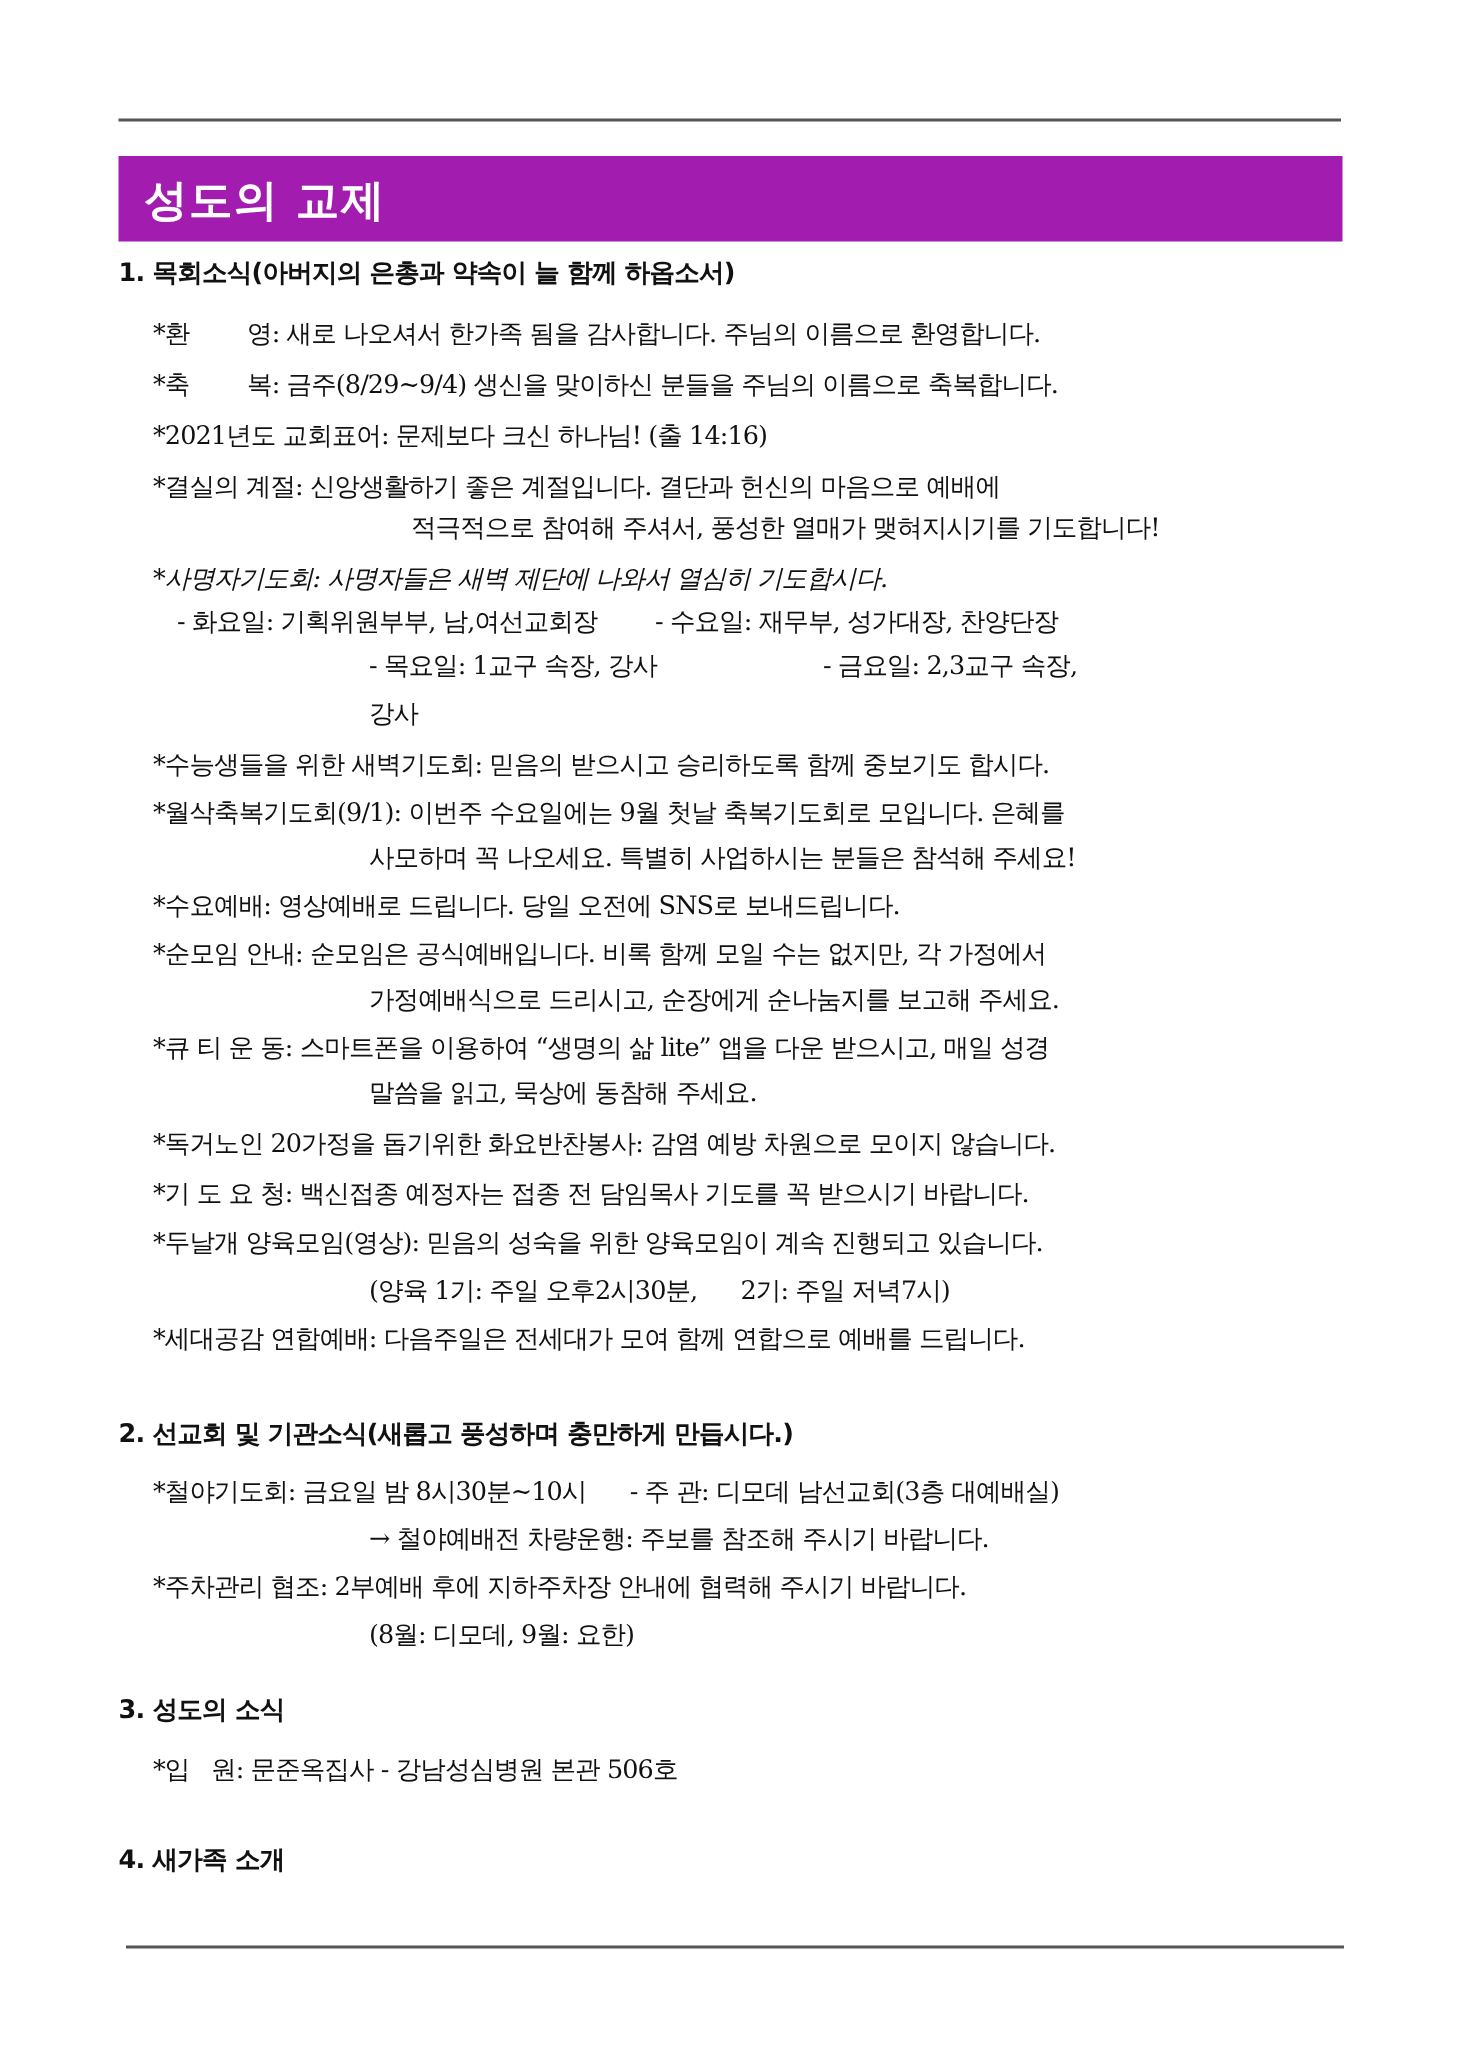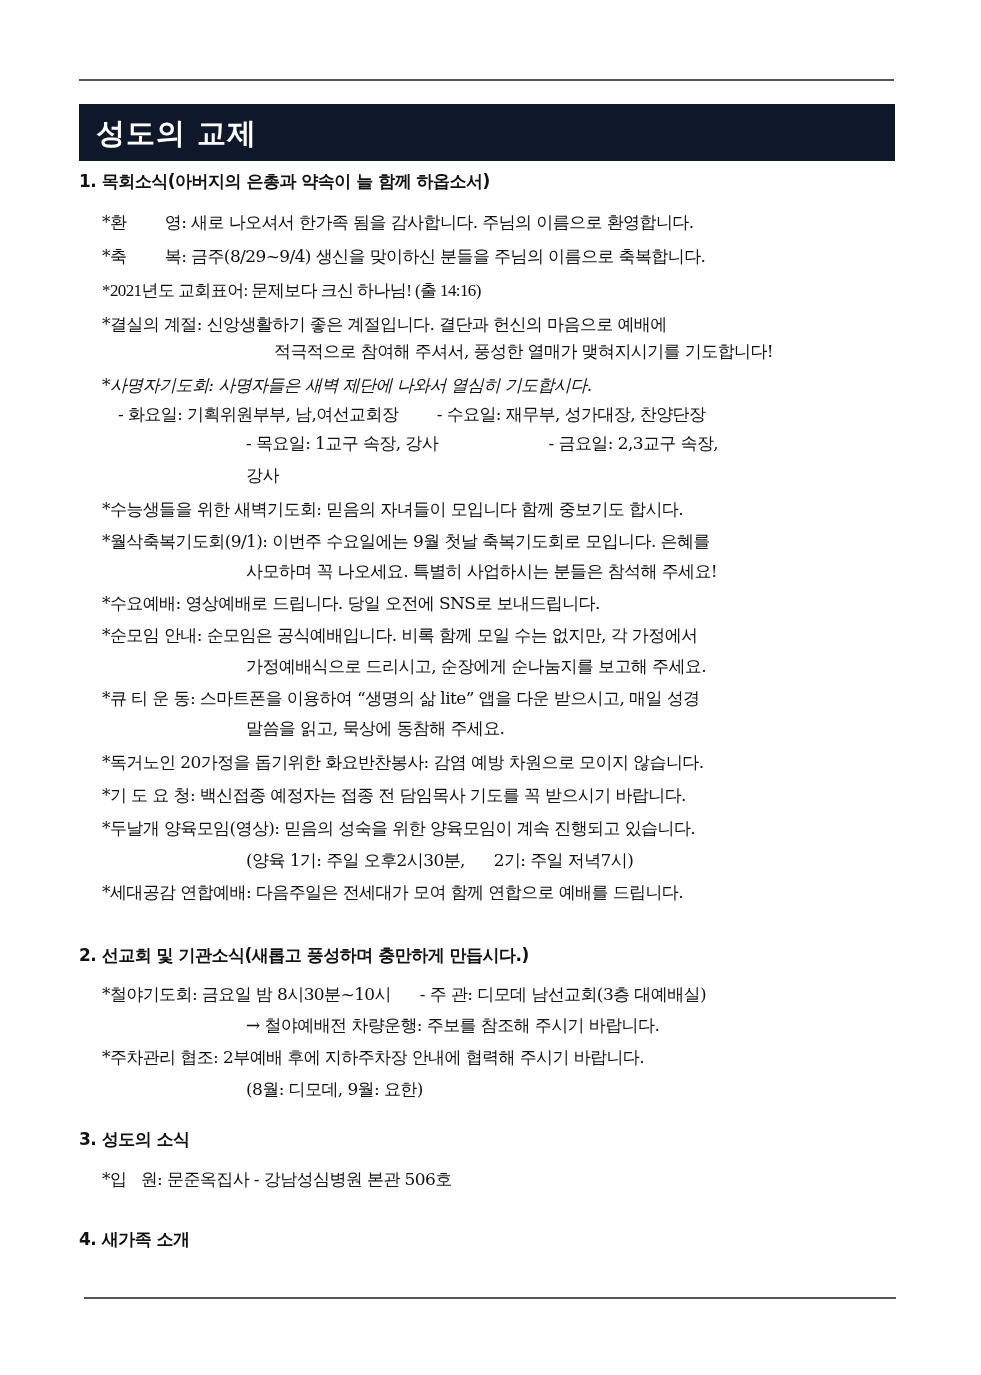--- a/index.html
+++ b/index.html
@@ -2,21 +2,21 @@
 <html><head>
 <meta charset="utf-8">
 <style>
   html, body { margin:0; padding:0; background:#ffffff; }
   body { width:981px; height:1375px; position:relative; overflow:hidden;
          font-family:"DejaVu Serif","Liberation Serif",serif; color:#111; }
   .rule { position:absolute; left:79px; width:815px; height:2px; background:#555; }
   .rule.top { top:79px; }
   .rule.bottom { top:1297px; left:84px; width:812px; }
   .banner { position:absolute; left:79px; top:104px; width:816px; height:57px;
-            background:#0f172a; }
+            background:#a21caf; }
   .banner .title { position:absolute; left:17px; top:10px; color:#fff;
             font-family:"DejaVu Sans","Liberation Sans",sans-serif; font-weight:bold;
             font-size:29px; letter-spacing:1px; }
   .banner .church { position:absolute; right:9px; bottom:5px; color:#fff;
             font-family:"Liberation Sans","DejaVu Sans",sans-serif; font-size:19px; }
   .sec-h { position:absolute; left:79px; font-family:"DejaVu Sans","Liberation Sans",sans-serif;
            font-weight:bold; font-size:17px; white-space:nowrap; letter-spacing:-0.5px; }
   .line { position:absolute; font-size:17px; white-space:nowrap; letter-spacing:-0.6px; }
   .l0 { left:102px; }
   .l1 { left:246px; }
@@ -27,28 +27,28 @@
 
 <div class="rule top"></div>
 
 <div class="banner">
   <span class="title">성도의 교제</span>
 </div>
 
 <div class="sec-h" style="top:170px">1. 목회소식(아버지의 은총과 약속이 늘 함께 하옵소서)</div>
 <div class="line l0" style="top: 211px; white-space: pre;">*환        영: 새로 나오셔서 한가족 됨을 감사합니다. 주님의 이름으로 환영합니다.</div>
 <div class="line l0" style="top: 245px; white-space: pre;">*축        복: 금주(8/29~9/4) 생신을 맞이하신 분들을 주님의 이름으로 축복합니다.</div>
-<div class="line l0" style="top: 279px; white-space: pre; font-family: Liberation Serif, serif;">*2021년도 교회표어: 문제보다 크신 하나님! (출 14:16)</div>
+<div class="line l0" style="top: 279px; white-space: pre;">*2021년도 교회표어: 문제보다 크신 하나님! (출 14:16)</div>
 <div class="line l0" style="top: 313px; white-space: pre;">*결실의 계절: 신앙생활하기 좋은 계절입니다. 결단과 헌신의 마음으로 예배에</div>
 <div class="line l1" style="top: 340px; white-space: pre; margin-left: 28px;">적극적으로 참여해 주셔서, 풍성한 열매가 맺혀지시기를 기도합니다!</div>
 <div class="line l0" style="top: 374px; white-space: pre; font-style: italic;">*사명자기도회: 사명자들은 새벽 제단에 나와서 열심히 기도합시다.</div>
 <div class="line l2" style="top: 403px; white-space: pre;">- 화요일: 기획위원부부, 남,여선교회장        - 수요일: 재무부, 성가대장, 찬양단장</div>
 <div class="line l1" style="top: 432px; white-space: pre;">- 목요일: 1교구 속장, 강사                       - 금요일: 2,3교구 속장,</div>
 <div class="line l1" style="top: 464px; white-space: pre;">강사</div>
-<div class="line l0" style="top: 498px; white-space: pre;">*수능생들을 위한 새벽기도회: 믿음의 자녀들이 모입니다 함께 중보기도 합시다.</div>
+<div class="line l0" style="top: 498px; white-space: pre;">*수능생들을 위한 새벽기도회: 믿음의 받으시고 승리하도록 함께 중보기도 합시다.</div>
 <div class="line l0" style="top: 530px; white-space: pre;">*월삭축복기도회(9/1): 이번주 수요일에는 9월 첫날 축복기도회로 모입니다. 은혜를</div>
 <div class="line l1" style="top: 560px; white-space: pre;">사모하며 꼭 나오세요. 특별히 사업하시는 분들은 참석해 주세요!</div>
 <div class="line l0" style="top: 592px; white-space: pre;">*수요예배: 영상예배로 드립니다. 당일 오전에 SNS로 보내드립니다.</div>
 <div class="line l0" style="top: 624px; white-space: pre;">*순모임 안내: 순모임은 공식예배입니다. 비록 함께 모일 수는 없지만, 각 가정에서</div>
 <div class="line l1" style="top: 655px; white-space: pre;">가정예배식으로 드리시고, 순장에게 순나눔지를 보고해 주세요.</div>
 <div class="line l0" style="top: 687px; white-space: pre;">*큐 티 운 동: 스마트폰을 이용하여 “생명의 삶 lite” 앱을 다운 받으시고, 매일 성경</div>
 <div class="line l1" style="top: 717px; white-space: pre;">말씀을 읽고, 묵상에 동참해 주세요.</div>
 <div class="line l0" style="top: 751px; white-space: pre;">*독거노인 20가정을 돕기위한 화요반찬봉사: 감염 예방 차원으로 모이지 않습니다.</div>
 <div class="line l0" style="top: 784px; white-space: pre;">*기 도 요 청: 백신접종 예정자는 접종 전 담임목사 기도를 꼭 받으시기 바랍니다.</div>
 <div class="line l0" style="top: 817px; white-space: pre; text-align: center;">*두날개 양육모임(영상): 믿음의 성숙을 위한 양육모임이 계속 진행되고 있습니다.</div>

